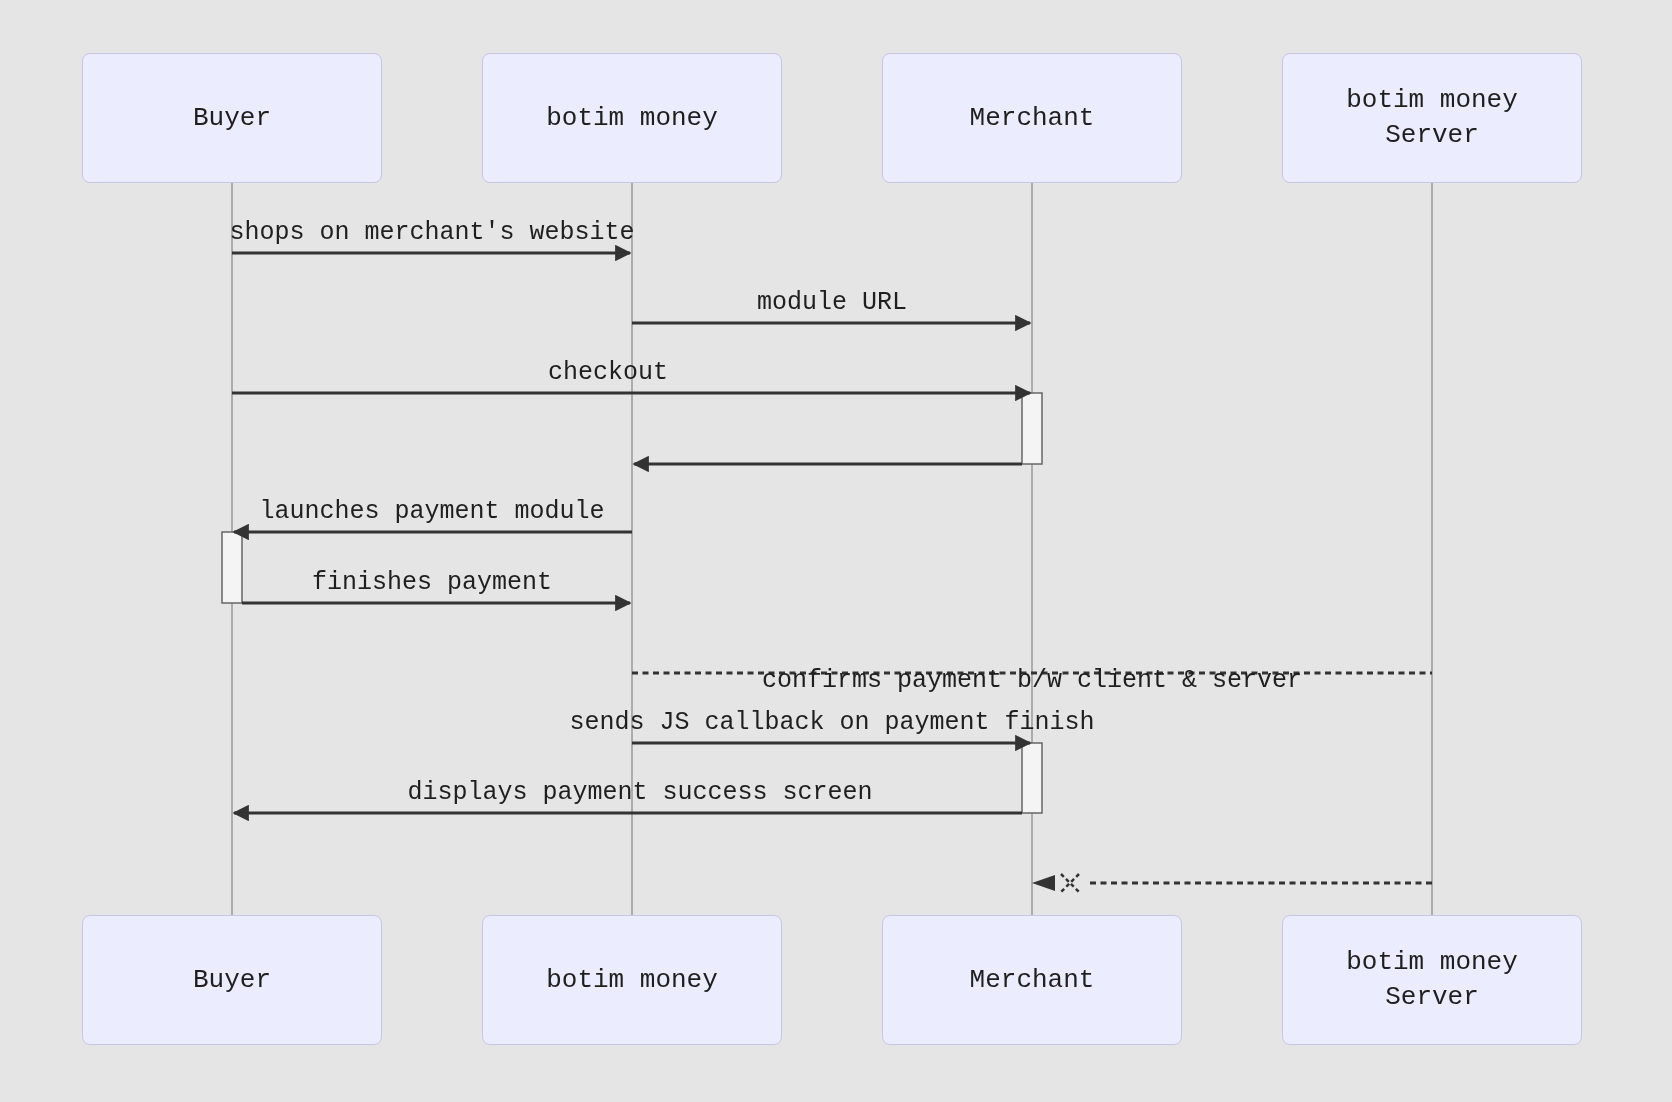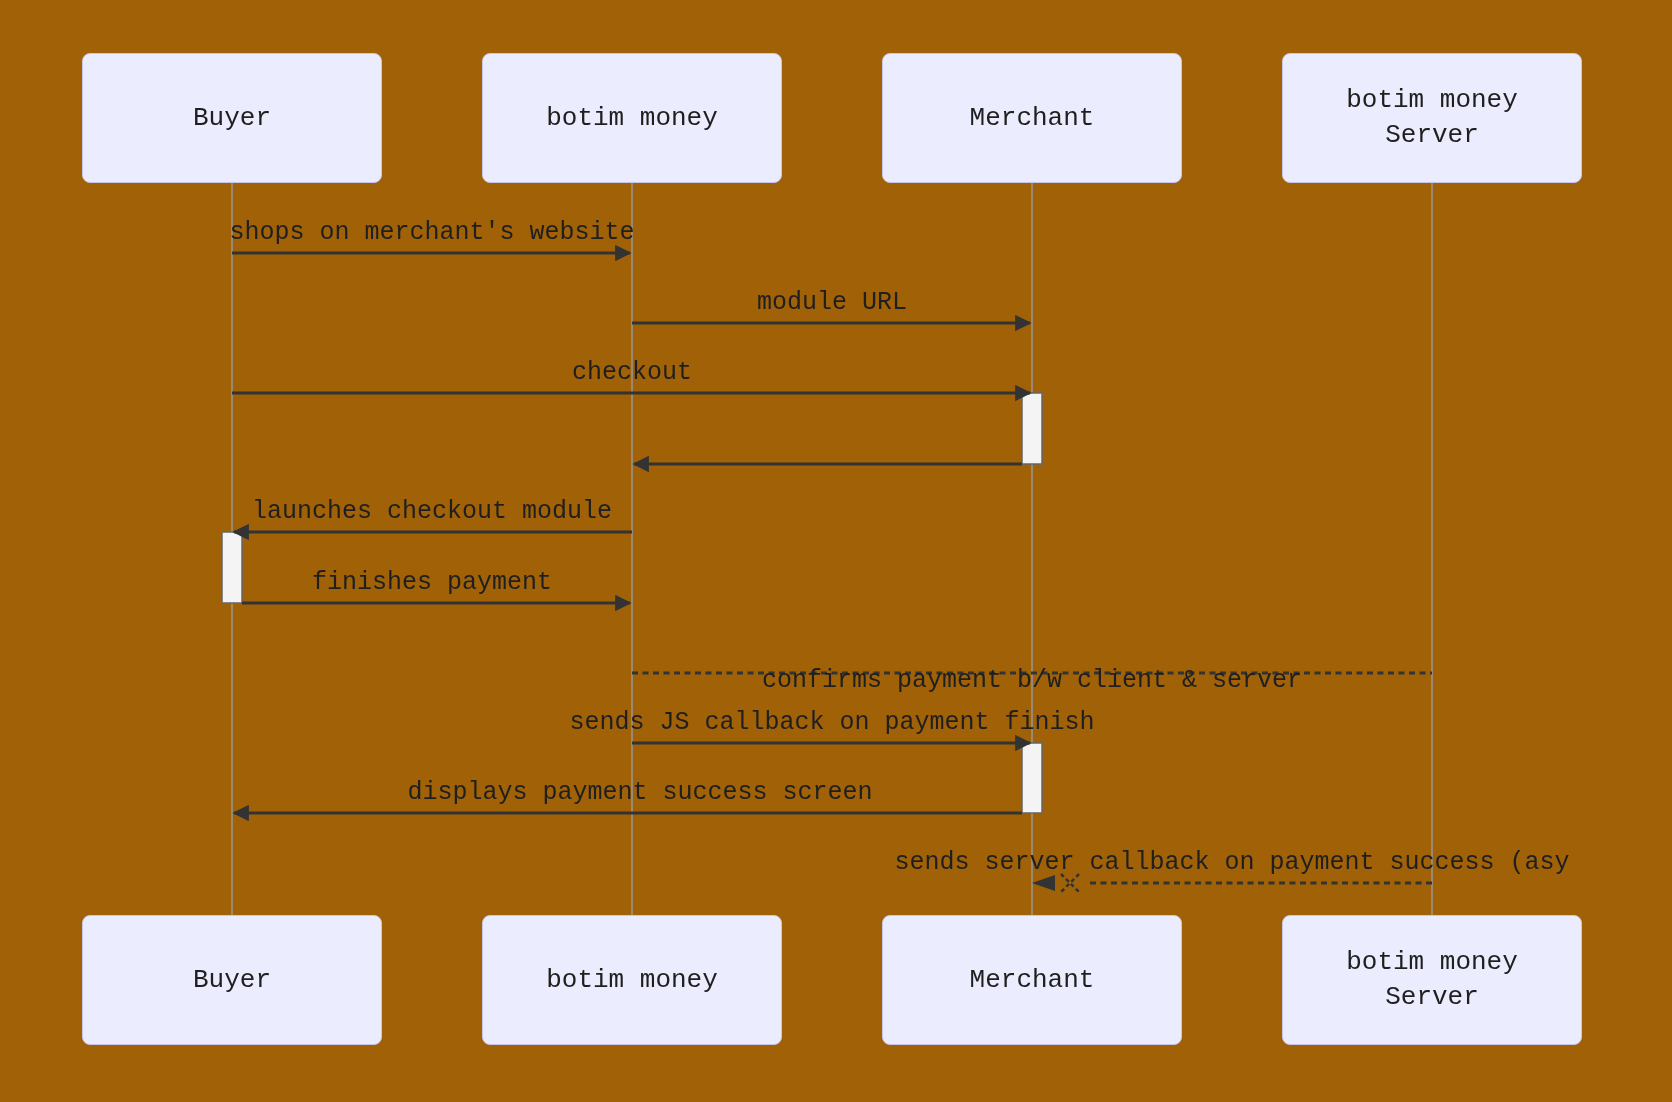--- a/index.html
+++ b/index.html
@@ -4,21 +4,21 @@
 <style>
   html, body {
     margin: 0;
     padding: 0;
     background: #ffffff;
   }
   .canvas {
     position: relative;
     width: 1672px;
     height: 1102px;
-    background: #a16207;
+    background: #e5e5e5;
     overflow: hidden;
     font-family: "Liberation Mono", "DejaVu Sans Mono", monospace;
   }
   .layer {
     position: absolute;
     left: 0;
     top: 0;
   }
   .actor {
     position: absolute;
@@ -104,21 +104,20 @@
   </div>
   <div class="actor" style="left:882px; top:915px;">
     <span>Merchant</span>
   </div>
   <div class="actor" style="left:1282px;top:915px;">
     <span>botim money Server</span>
   </div>
 
   <div class="msg" style="left:432px; top:216px;">shops on merchant's website</div>
   <div class="msg" style="left:832px; top:286px;">module URL</div>
-  <div class="msg" style="left:632px; top:356px;text-align:center;">checkout</div>
-  <div class="msg" style="left:432px; top:495px;">launches checkout module</div>
+  <div class="msg" style="left:608px; top:356px;text-align:center;">checkout</div>
+  <div class="msg" style="left:432px; top:495px;">launches payment module</div>
   <div class="msg" style="left:432px; top:566px;">finishes payment</div>
   <div class="msg" style="left:1032px;top:636px;margin-top:28px;">confirms payment b/w client &amp; server</div>
   <div class="msg" style="left:832px; top:706px;">sends JS callback on payment finish</div>
   <div class="msg" style="left:632px; top:776px;margin-left:8px;">displays payment success screen</div>
-  <div class="msg" style="left:1232px;top:846px;">sends server callback on payment success (asy</div>
 
 </div>
 
 </body></html>

